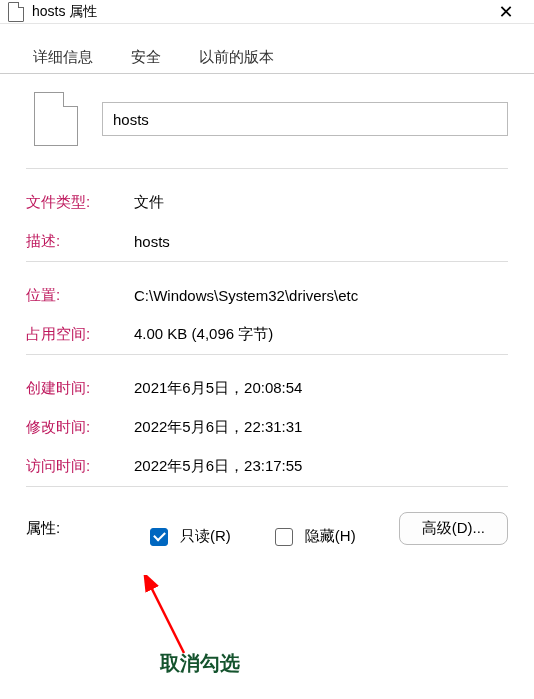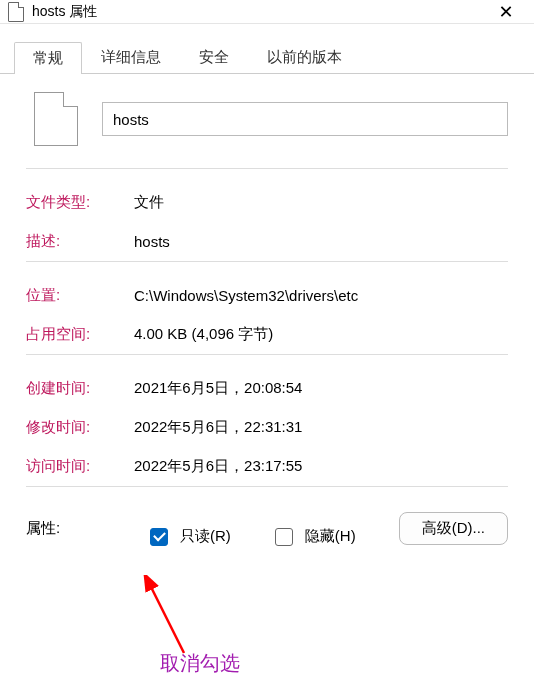--- a/index.html
+++ b/index.html
@@ -164,36 +164,35 @@
     background: #fdfdfd;
     font-size: 15px;
     cursor: default;
   }
   .annotation-arrow {
     position: absolute;
     pointer-events: none;
   }
   .annotation-text {
     position: absolute;
-    color: #a21caf;
+    color: #14532d;
     font-size: 20px;
-    font-weight: 400;
+    font-weight: 700;
   }
 </style>
 </head>
 <body>
 
 <div class="titlebar">
   <span class="file-icon"></span>
   <span class="title">hosts 属性</span>
   <span class="close">✕</span>
 </div>
 
 <div class="tabs">
-  <div class="tab active">常规</div>
   <div class="tab">详细信息</div>
   <div class="tab">安全</div>
   <div class="tab">以前的版本</div>
 </div>
 
 <div class="content">
 
   <div class="header-row">
     <div class="big-file-icon"></div>
     <input class="name-input" value="hosts" style="">

